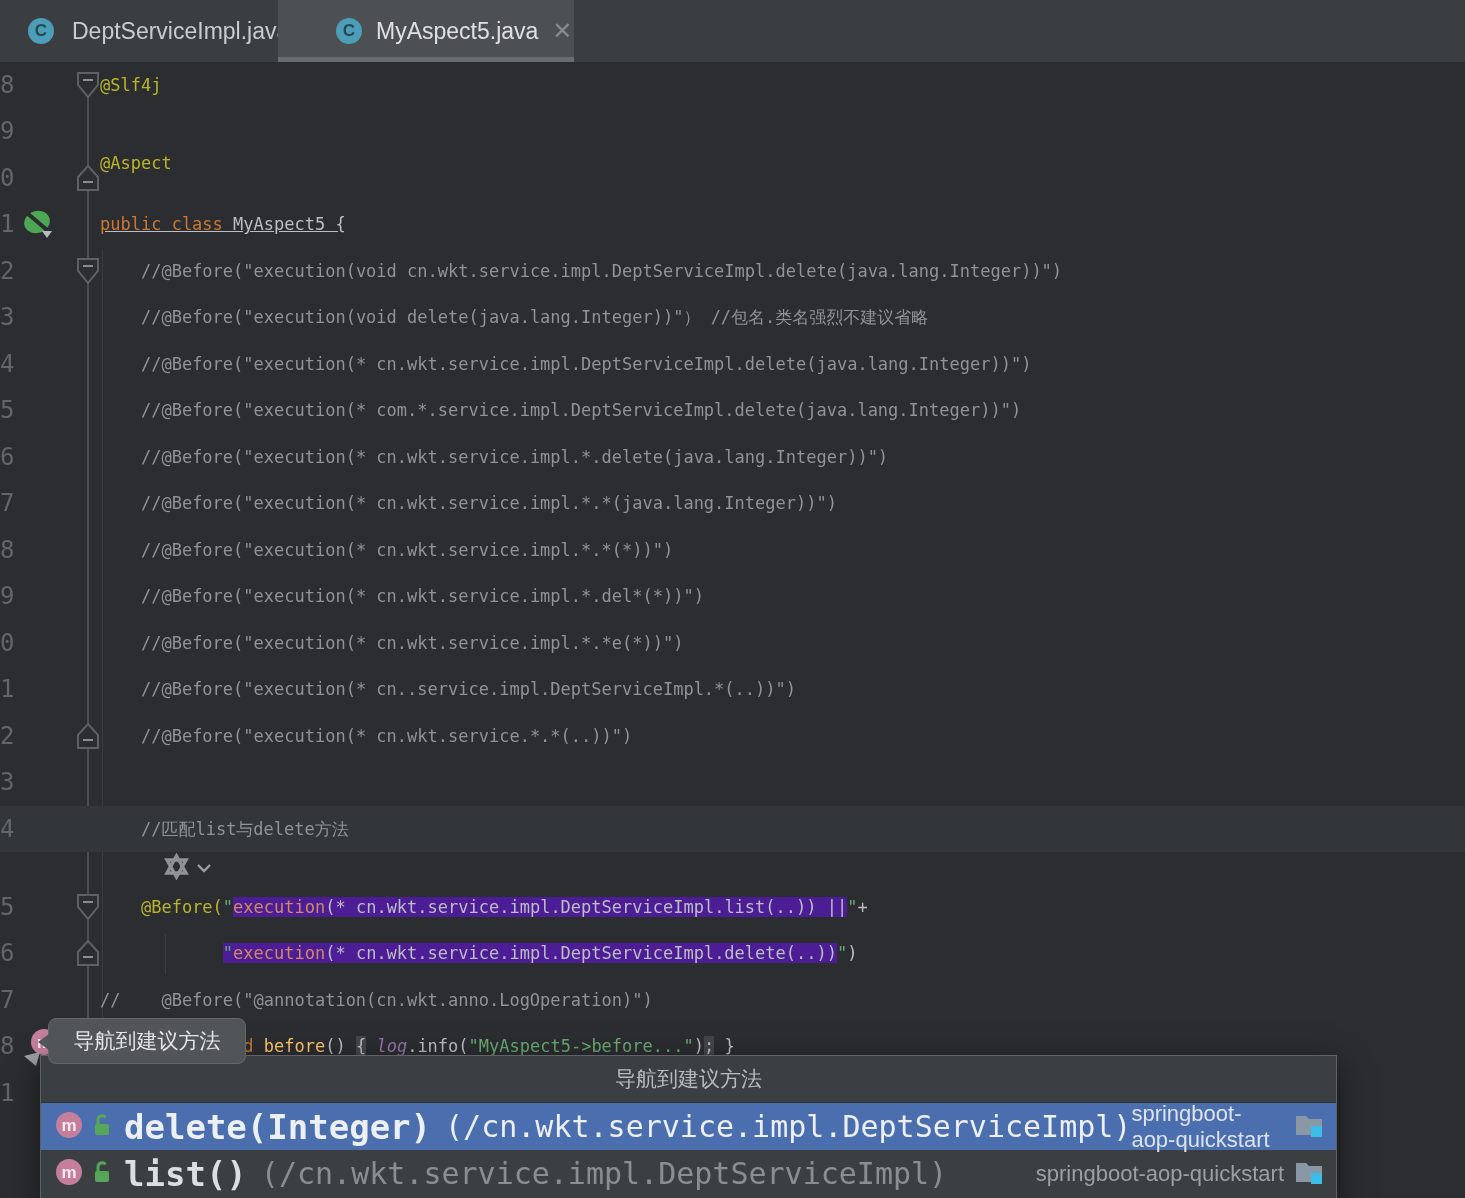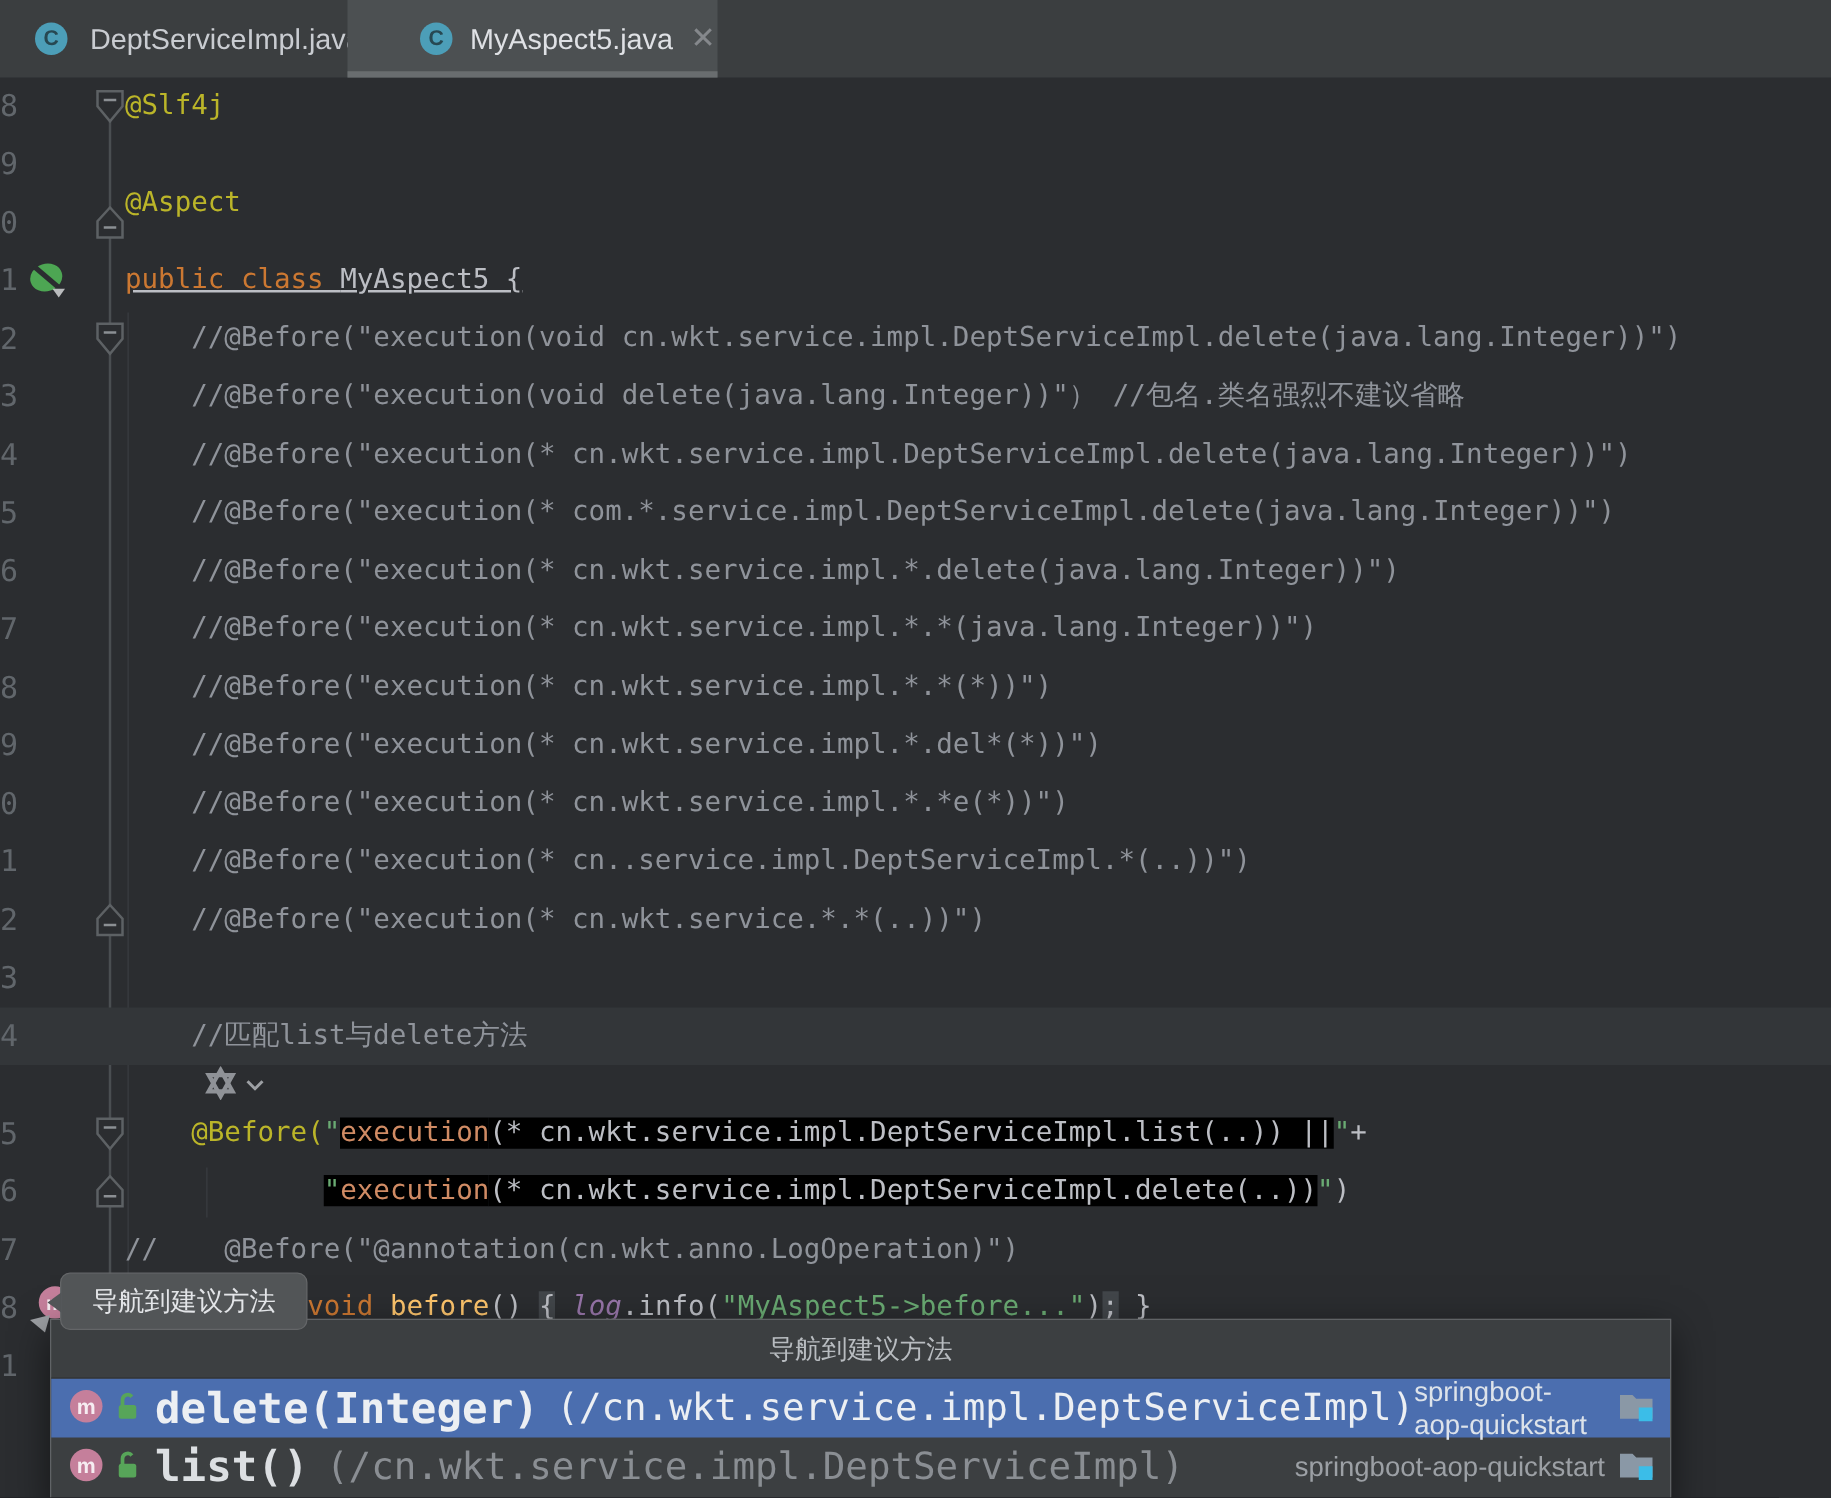--- a/index.html
+++ b/index.html
@@ -16,25 +16,25 @@
 2;
        display:flex;align-items:center;justify-content:center;
        font-family:"Liberation Sans",sans-serif;font-size:17px;font-weight:bold;color:#274852;flex:0 0 auto;}
   .closex{margin-left:14px;color:#85888c;font-size:24px;line-height:1;cursor:default;}
   
   #editor{position:absolute;left:0;top:62px;width:1465px;height:1136px;}
   .band{position:absolute;left:0;width:1465px;height:46.5px;background:#333639;}
   .gnum{position:absolute;left:0;width:16px;height:46.5px;line-height:46.5px;
         font-size:24px;color:#61666b;overflow:hidden;}
   .codeline{position:absolute;left:100px;height:46.5px;line-height:46.5px;
-        font-size:22px;white-space:pre;color:#bcbec4;}
+        font-size:17px;white-space:pre;color:#bcbec4;}
   .seg.cmt{color:#8f939a;} .seg.ann{color:#bbb529;} .seg.kw{color:#cc7832;}
   .seg.plain{color:#bcbec4;} .seg.str{color:#6aab73;} .seg.exec{color:#d08b64;}
   .seg.mdecl{color:#ffc66d;margin-top:31px;} .seg.field{color:#9876aa;font-style:italic;}
-  .seg.hl{background:#000000;} .seg.box{background:#42464a;}
+  .seg.hl{background:#4c1d95;} .seg.box{background:#42464a;}
   .foldline{position:absolute;left:87px;top:12px;width:2px;height:978px;background:#4a4e51;}
   .guide{position:absolute;width:1px;background:#3a3d40;}
   .marker{position:absolute;left:76px;width:24px;height:28px;}
   .inlayrow{position:absolute;left:163px;height:31.5px;display:flex;align-items:center;gap:6px;}
   
   #tooltip{position:absolute;left:48px;top:1018px;width:196px;height:44px;z-index:60;
      background:#525557;border:1px solid #646668;border-radius:8px;
      display:flex;align-items:center;justify-content:center;
      font-family:"Liberation Sans",sans-serif;font-size:21px;color:#e3e5e8;}
   #tooltip .tail{position:absolute;left:-11px;top:15px;width:0;height:0;

